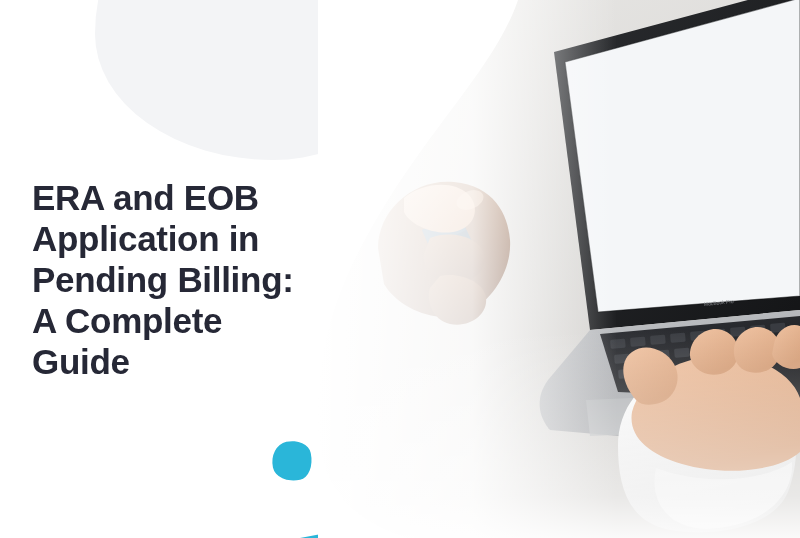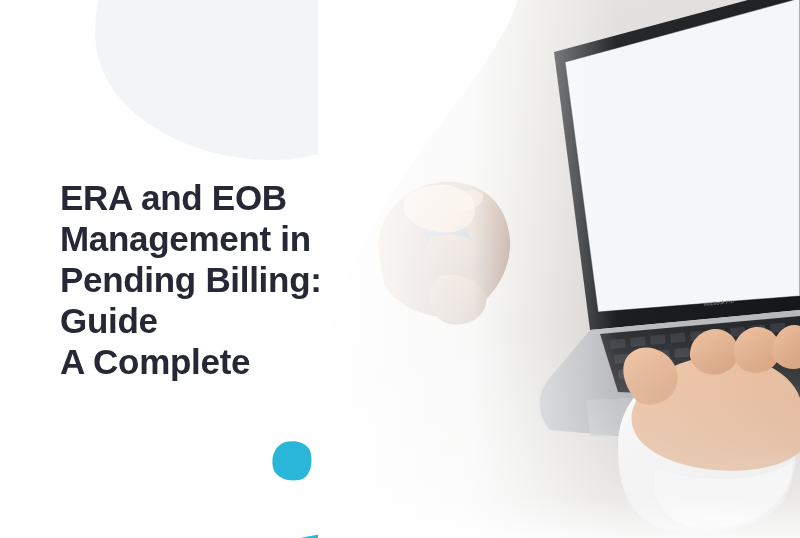--- a/index.html
+++ b/index.html
@@ -30,21 +30,21 @@
 
   
   .photo {
     position:absolute; left:318px; top:0; width:482px; height:538px;
     overflow:hidden;
   }
   .photo svg { display:block; }
 
   
   .headline {
-    position:absolute; left:60px; top:178px; width:300px;
+    position:absolute; left:32px; top:178px; width:300px;
     font-size:35px; line-height:1.17; font-weight:bold;
     color:#262836; letter-spacing:-0.3px;
   }
   .headline .ln { display:block; white-space:nowrap; }
 </style>
 </head>
 <body>
 
 <div id="stage">
 
@@ -349,19 +349,19 @@
 
       <path d="M0 0 H200 C180 60 120 120 70 200 C20 280 0 340 0 420 Z" fill="#ffffff"></path>
       <path d="M0 420 C0 480 30 520 90 538 H0 Z" fill="#ffffff"></path>
     </svg>
   </div>
 
   <div class="teal-drop"></div>
 
   <h1 class="headline">
     <span class="ln">ERA and EOB</span>
-    <span class="ln">Management in</span>
+    <span class="ln">Application in</span>
     <span class="ln">Pending Billing:</span>
+    <span class="ln">A Complete</span>
     <span class="ln">Guide</span>
-    <span class="ln">A Complete</span>
   </h1>
 
 </div>
 
 </body></html>

